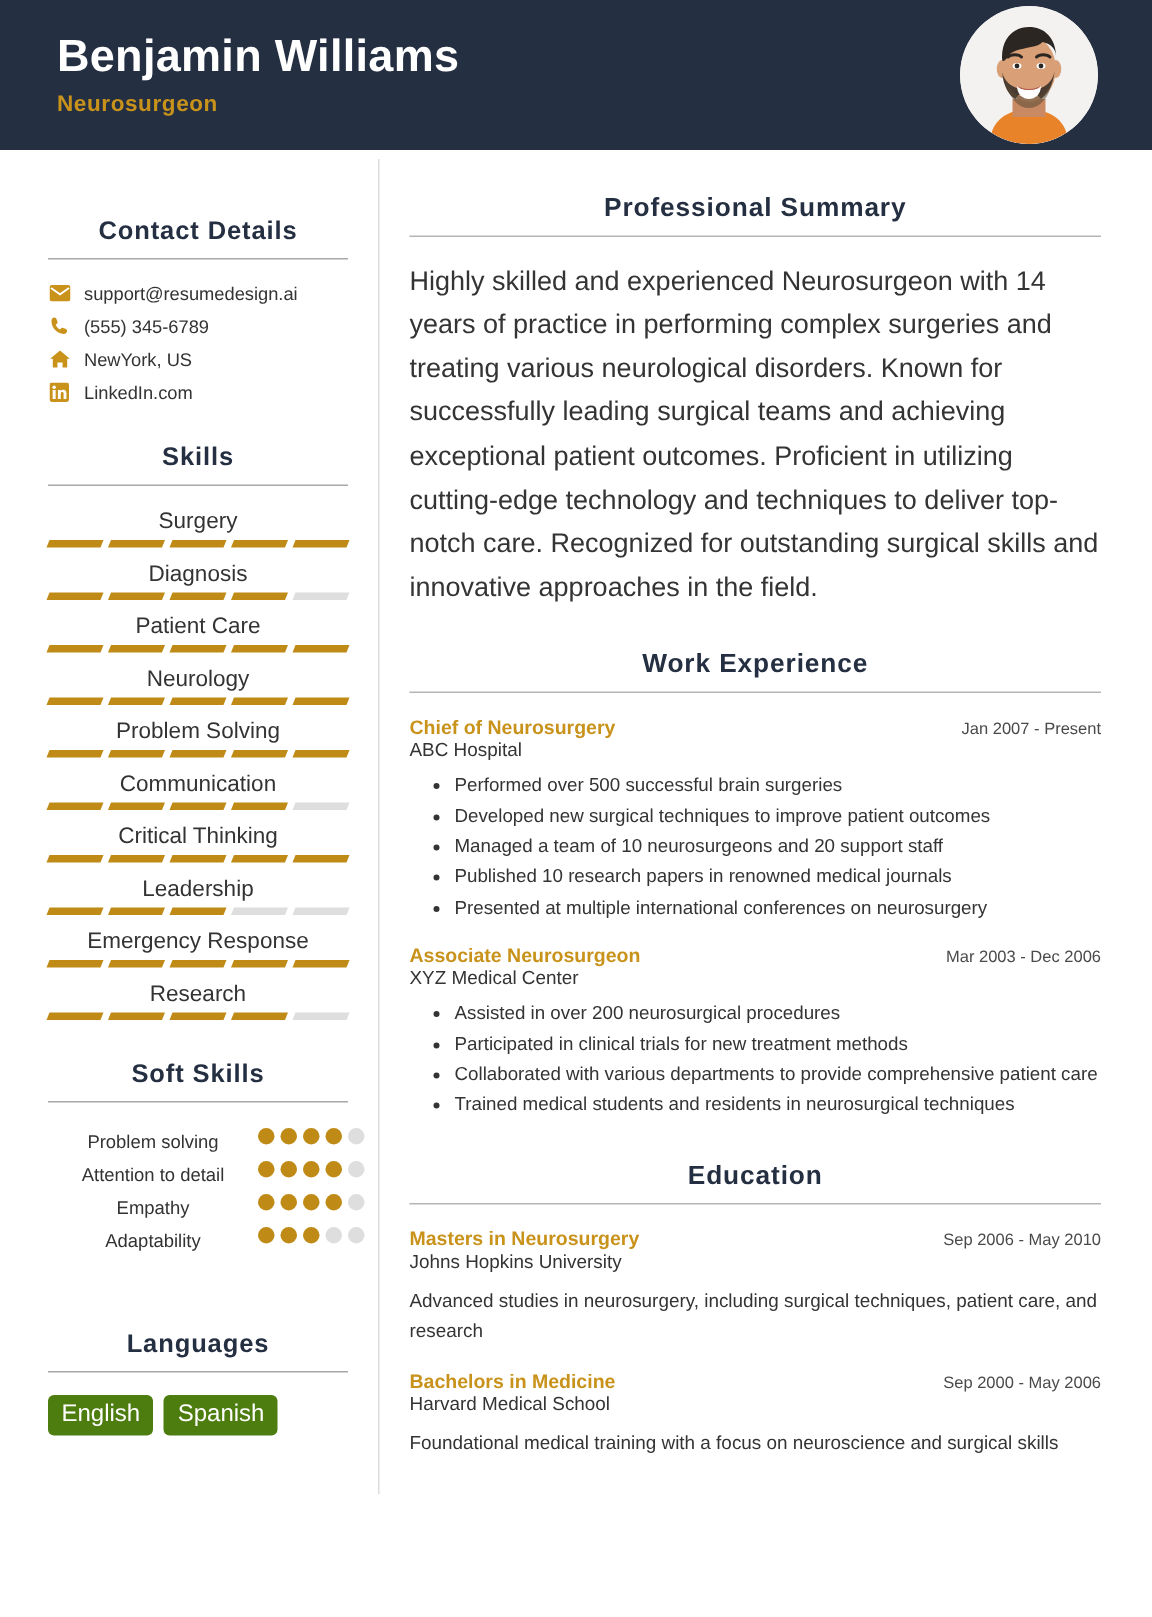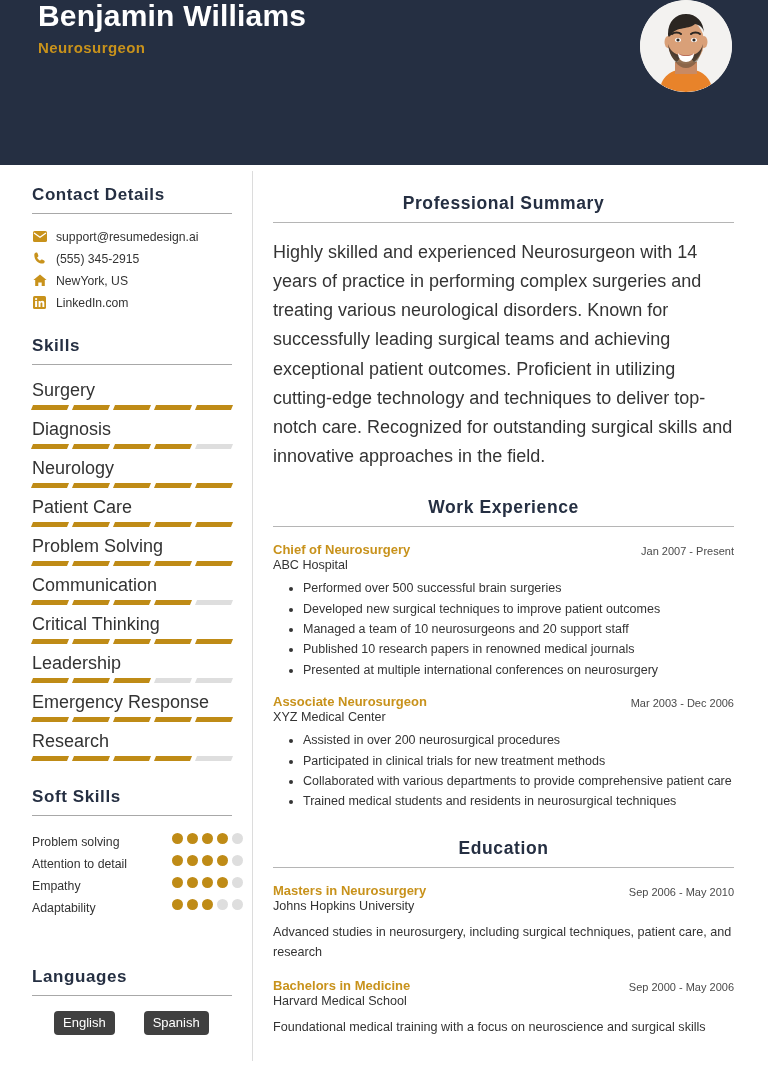--- a/index.html
+++ b/index.html
@@ -14,24 +14,24 @@
   .page {
     position: relative;
     width: 768px;
     height: 1078px;
     background: #ffffff;
     overflow: hidden;
   }
 
   
   .header {
-    height: 165px;
+    height: 100px;
     background: #252f42;
     display: flex;
-    align-items: flex-start;
+    align-items: center;
     justify-content: space-between;
     padding: 0 36px 0 38px;
   }
   .header-text { display: flex; flex-direction: column; gap: 7px; }
   .full-name {
     color: #ffffff;
     font-size: 30px;
     font-weight: bold;
     letter-spacing: 0.2px;
     line-height: 1.05;
@@ -54,21 +54,22 @@
   }
 
   
   .body {
     display: flex;
     align-items: flex-start;
   }
   .sidebar {
     width: 252px;
     flex: none;
-    padding: 20px 20px 0 32px;
+    padding: 44px 20px 0 32px;
+    text-align: center;
   }
   .divider-col {
     width: 1px;
     flex: none;
     background: #dcdcdc;
     height: 890px;
     margin-top: 6px;
   }
   .main {
     flex: 1;
@@ -105,21 +106,21 @@
   .cicon {
     width: 15px; height: 15px; flex: none;
     display: flex; align-items: center; justify-content: center;
     color: #c8921b;
   }
   .cicon svg { display: block; }
 
   
   .skill { margin-bottom: 4px; }
   .skill-name {
-    font-size: 18px;
+    font-size: 15px;
     color: #333333;
     margin-bottom: 4px;
   }
   .bar {
     display: flex;
     gap: 5px;
     margin-bottom: 9px;
   }
   .seg {
     flex: 1;
@@ -154,26 +155,25 @@
     width: 11px; height: 11px;
     border-radius: 50%;
     background: #dedede;
     flex: none;
   }
   .dot.on { background: #bf8b16; }
 
   
   .lang-wrap { display: flex; gap: 7px; flex-wrap: wrap; }
   .lang-chip {
-    background: #404040;
+    background: #4d7c0f;
     color: #ffffff;
-    font-size: 13px;
+    font-size: 16px;
     padding: 4px 9px 5px;
     border-radius: 4px;
-    margin-left: 22px;
   }
 
   
   .summary {
     font-size: 18px;
     line-height: 1.62;
     color: #343434;
   }
 
   .entry { margin-bottom: 14px; }
@@ -275,21 +275,21 @@
             </span>
             <span>support@resumedesign.ai</span>
           </div>
 
           <div class="contact-row">
             <span class="cicon">
               <svg width="13" height="13" viewBox="0 0 13 13">
                   <path d="M3.2 0.6c.9 0 1.3.5 1.6 1.4l.5 1.5c.2.7 0 1.1-.5 1.5l-.7.5c.6 1.4 1.6 2.5 3 3.2l.5-.7c.4-.5.9-.7 1.5-.4l1.5.6c.8.3 1.2.8 1.1 1.6-.1 1-1 1.8-2.2 1.8C5.1 11.6 1.3 7.8 1.3 2.9 1.3 1.6 2.1.6 3.2.6z" fill="#c8921b"></path>
                 </svg>
             </span>
-            <span>(555) 345-2915</span>
+            <span>(555) 345-6789</span>
           </div>
 
           <div class="contact-row">
             <span class="cicon">
               <svg width="14" height="13" viewBox="0 0 14 13">
                   <path d="M7 0.6L0.4 6.1h1.8V12h3.1V8.6h3.4V12h3.1V6.1h1.8z" fill="#c8921b"></path>
                 </svg>
             </span>
             <span>NewYork, US</span>
           </div>
@@ -327,31 +327,31 @@
               <div class="skill-name">Diagnosis</div>
               <div class="bar">
                 <div class="seg on"></div>
                 <div class="seg on"></div>
                 <div class="seg on"></div>
                 <div class="seg on"></div>
                 <div class="seg"></div>
               </div>
             </div>
             <div class="skill">
+              <div class="skill-name">Patient Care</div>
+              <div class="bar">
+                <div class="seg on"></div>
+                <div class="seg on"></div>
+                <div class="seg on"></div>
+                <div class="seg on"></div>
+                <div class="seg on"></div>
+              </div>
+            </div>
+            <div class="skill">
               <div class="skill-name">Neurology</div>
-              <div class="bar">
-                <div class="seg on"></div>
-                <div class="seg on"></div>
-                <div class="seg on"></div>
-                <div class="seg on"></div>
-                <div class="seg on"></div>
-              </div>
-            </div>
-            <div class="skill">
-              <div class="skill-name">Patient Care</div>
               <div class="bar">
                 <div class="seg on"></div>
                 <div class="seg on"></div>
                 <div class="seg on"></div>
                 <div class="seg on"></div>
                 <div class="seg on"></div>
               </div>
             </div>
             <div class="skill">
               <div class="skill-name">Problem Solving</div>

